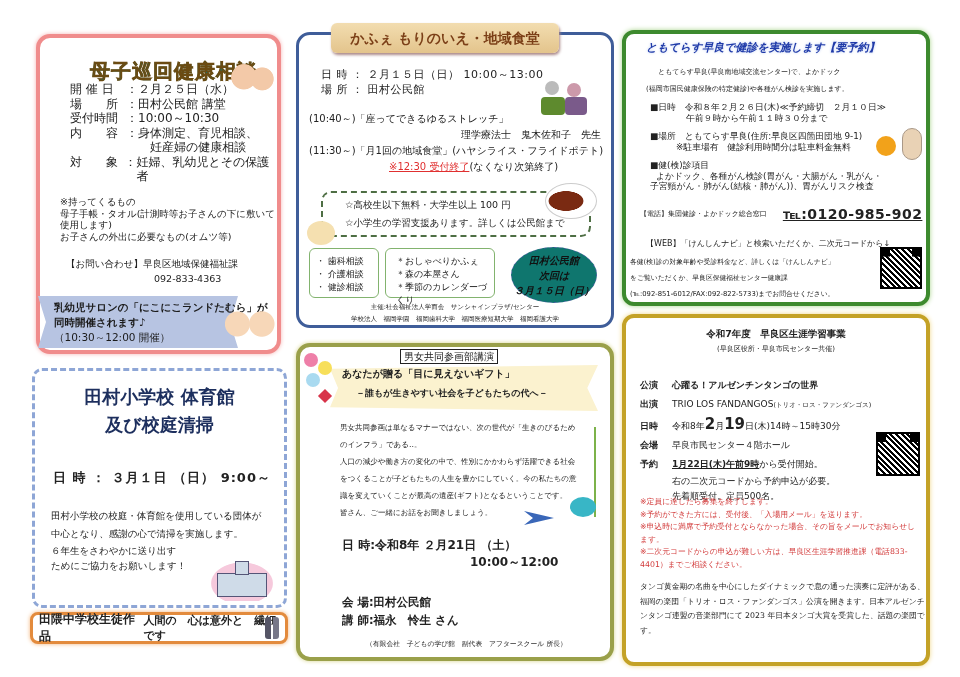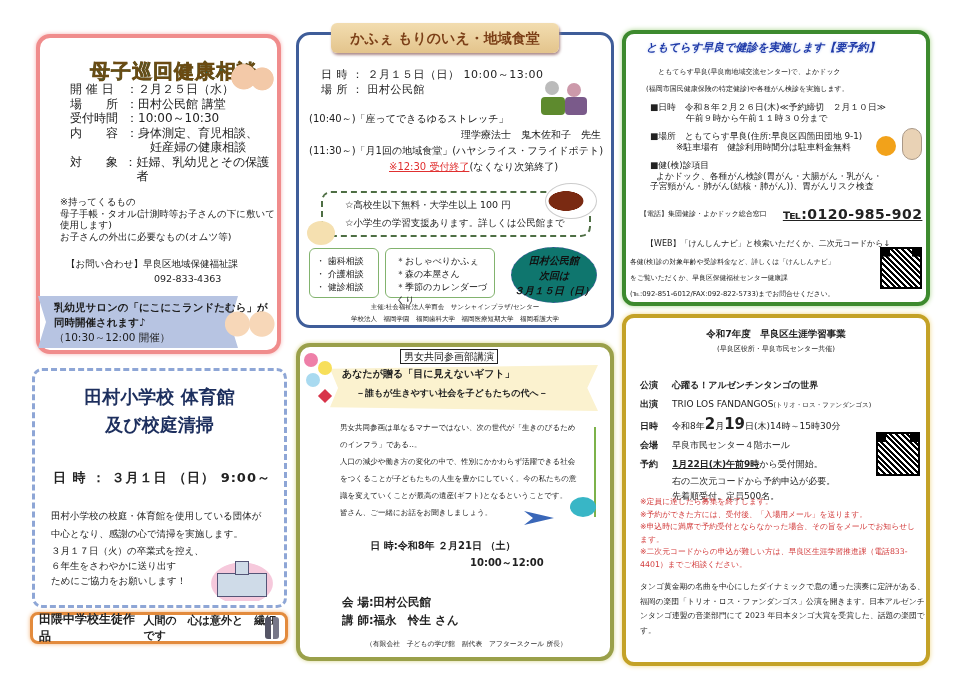--- a/index.html
+++ b/index.html
@@ -48,21 +48,21 @@
   #p-cafe .oval { position: absolute; left: 212px; top: 212px; width: 86px; height: 56px; border: 1.5px dashed #3f5d99; border-radius: 50%; background: #0f766e; text-align: center; font-size: 10px; font-style: italic; font-weight: bold; line-height: 15px; padding-top: 5px; color: #111; }
   #p-cafe .sponsor { position: absolute; left: 0; width: 100%; top: 266px; text-align: center; font-size: 6.5px; line-height: 12px; }
 
   
   #p-gender { left: 296px; top: 343px; width: 318px; height: 318px; border: 4px solid #9aa04a; border-radius: 14px; box-shadow: 0 0 4px #d6d48c; }
   #p-gender .tag { position: absolute; left: 100px; top: 2px; border: 1.5px solid #222; font-size: 10px; padding: 0 3px; line-height: 13px; }
   #p-gender .ribbon { position: absolute; left: 30px; top: 18px; width: 268px; height: 46px; background: #fbf2cf; clip-path: polygon(0 8%,100% 0,96% 50%,100% 100%,0 92%,3% 50%); }
   #p-gender .title { position: absolute; left: 42px; top: 20px; font-size: 10px; font-weight: bold; }
   #p-gender .subtitle { position: absolute; left: 56px; top: 40px; font-size: 9px; font-weight: bold; }
   #p-gender .body { position: absolute; left: 40px; top: 72px; width: 240px; font-size: 7.5px; line-height: 17px; }
-  #p-gender .date { position: absolute; left: 42px; top: 190px; font-size: 10px; font-weight: bold; line-height: 17px; text-align: center; }
+  #p-gender .date { position: absolute; left: 42px; top: 190px; font-size: 12px; font-weight: bold; line-height: 17px; }
   #p-gender .date .time { padding-left: 128px; }
   #p-gender .venue { position: absolute; left: 42px; top: 246px; font-size: 11.5px; font-weight: bold; line-height: 18px; }
   #p-gender .aff { position: absolute; left: 66px; top: 292px; font-size: 6.8px; }
 
   
   #p-kenshin { left: 622px; top: 30px; width: 308px; height: 276px; border: 4px solid #3d8a2e; border-radius: 12px; box-shadow: 0 0 5px #a9d48c; }
   #p-kenshin .title { position: absolute; left: 20px; top: 6px; font-size: 11px; font-weight: bold; font-style: italic; color: #1f3aa8; text-shadow: 0 0 3px #b7c8f0; }
   #p-kenshin .intro { position: absolute; left: 20px; top: 30px; font-size: 7px; line-height: 17px; }
   #p-kenshin .intro .i1 { padding-left: 12px; }
   #p-kenshin .items { position: absolute; left: 24px; top: 68px; font-size: 8.8px; line-height: 10.5px; }
@@ -155,21 +155,20 @@
 
 <div class="panel" id="p-school">
   <div class="title">
     <div>田村小学校 体育館</div>
     <div>及び校庭清掃</div>
   </div>
   <div class="date">日 時 ： ３月１日 （日） 9:00～</div>
   <div class="body">
     <div>田村小学校の校庭・体育館を使用している団体が</div>
     <div>中心となり、感謝の心で清掃を実施します。</div>
-    <div class="small">３月１７日（火）の卒業式を控え、</div>
     <div class="small">６年生をさわやかに送り出す</div>
     <div class="small">ためにご協力をお願いします！</div>
   </div>
   <div style="position:absolute;left:168px;top:186px;width:78px;height:44px;background:radial-gradient(ellipse at 50% 60%,#f6c9dc 55%,transparent 57%);">
     <div style="position:absolute;left:14px;top:16px;width:50px;height:24px;background:#cfdbe8;border:1px solid #557;"></div>
     <div style="position:absolute;left:32px;top:4px;width:14px;height:14px;background:#cfdbe8;border:1px solid #557;"></div>
   </div>
 </div>
 
 <div class="panel" id="p-banner">

